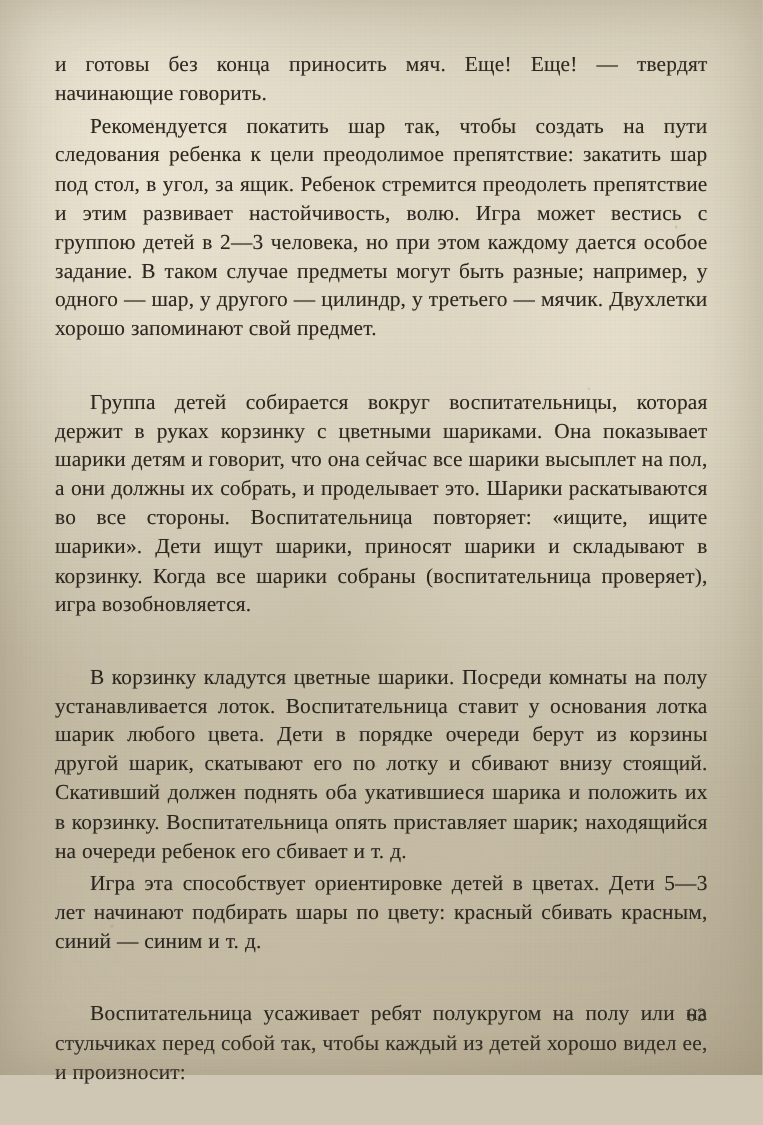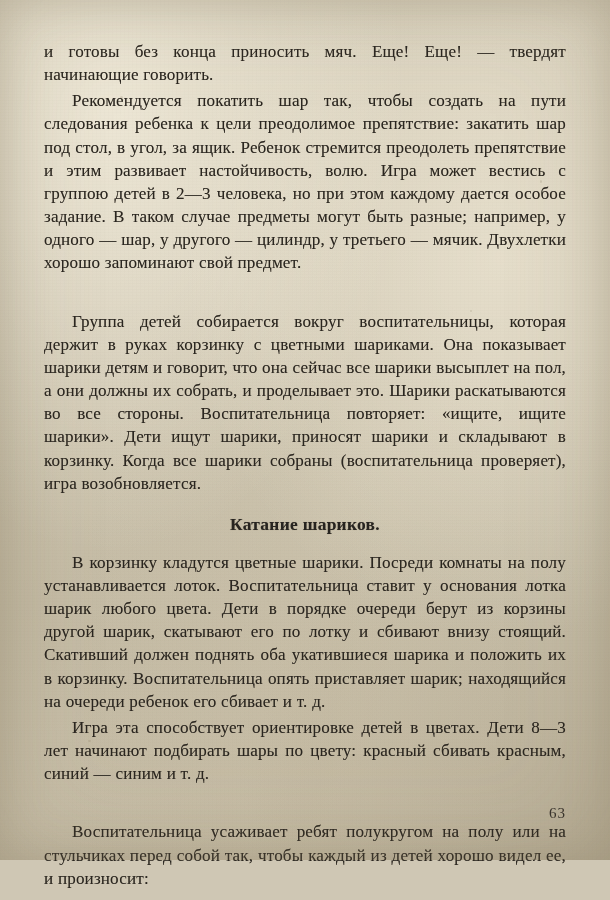--- a/index.html
+++ b/index.html
@@ -120,26 +120,25 @@
     <p class="cont">и готовы без конца приносить мяч. Еще! Еще! — твердят начинающие говорить.</p>
     <div class="para-gap"></div>
     <p class="indent">Рекомендуется покатить шар так, чтобы создать на пути следования ребенка к цели преодолимое препятствие: закатить шар под стол, в угол, за ящик. Ребенок стремится преодолеть препятствие и этим развивает настойчивость, волю. Игра может вестись с группою детей в 2—3 человека, но при этом каждому дается особое задание. В таком случае предметы могут быть разные; например, у одного — шар, у другого — цилиндр, у третьего — мячик. Двухлетки хорошо запоминают свой предмет.</p>
 
     <div class="h-space-before"></div>
     <div class="h-space-after"></div>
 
     <p class="indent">Группа детей собирается вокруг воспитательницы, которая держит в руках корзинку с цветными шариками. Она показывает шарики детям и говорит, что она сейчас все шарики высыплет на пол, а они должны их собрать, и проделывает это. Шарики раскатываются во все стороны. Воспитательница повторяет: «ищите, ищите шарики». Дети ищут шарики, приносят шарики и складывают в корзинку. Когда все шарики собраны (воспитательница проверяет), игра возобновляется.</p>
 
     <div class="h-space-before"></div>
-    <h2 class="heading">Катание шариков.</h2>
     <div class="h-space-after"></div>
 
     <p class="indent">В корзинку кладутся цветные шарики. Посреди комнаты на полу устанавливается лоток. Воспитательница ставит у основания лотка шарик любого цвета. Дети в порядке очереди берут из корзины другой шарик, скатывают его по лотку и сбивают внизу стоящий. Скативший должен поднять оба укатившиеся шарика и положить их в корзинку. Воспитательница опять приставляет шарик; находящийся на очереди ребенок его сбивает и т. д.</p>
     <div class="para-gap"></div>
-    <p class="indent">Игра эта способствует ориентировке детей в цветах. Дети 8—3 лет начинают подбирать шары по цвету: красный сбивать красным, синий — синим и т. д.</p>
+    <p class="indent">Игра эта способствует ориентировке детей в цветах. Дети 5—3 лет начинают подбирать шары по цвету: красный сбивать красным, синий — синим и т. д.</p>
 
     <div class="h-space-before"></div>
     <div class="h-space-after"></div>
 
     <p class="indent">Воспитательница усаживает ребят полукругом на полу или на стульчиках перед собой так, чтобы каждый из детей хорошо видел ее, и произносит:</p>
   </div>
 
   <div class="folio">63</div>
 
   <div class="edge-shade"></div>

